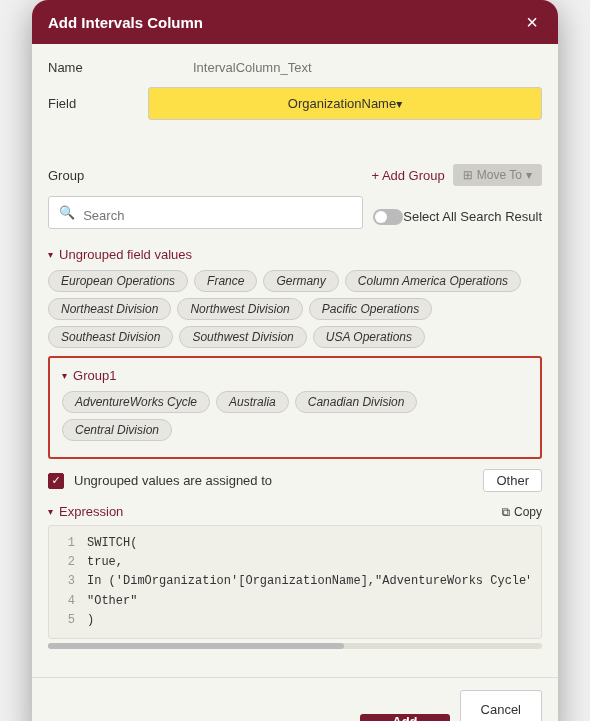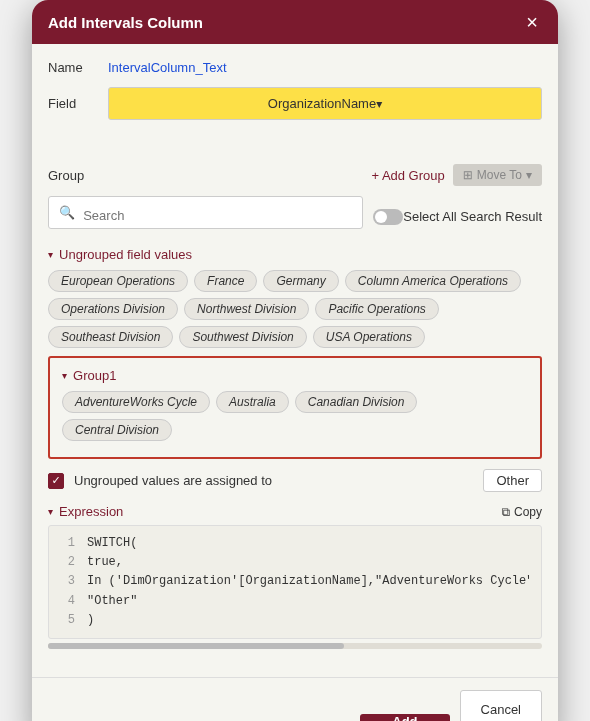--- a/index.html
+++ b/index.html
@@ -6,23 +6,23 @@
     body { font-family: 'Segoe UI', Arial, sans-serif; font-size: 13px; background: #f0f0f0; display: flex; justify-content: center; align-items: center; min-height: 100vh; }
 
     .modal { width: 526px; background: #fff; border-radius: 16px; overflow: hidden; box-shadow: 0 8px 32px rgba(0,0,0,0.35); }
 
     .modal-header { background: #7b1a2e; color: #fff; padding: 12px 16px; display: flex; justify-content: space-between; align-items: center; }
     .modal-header-title { font-size: 15px; font-weight: 600; }
     .close-btn { background: none; border: none; color: #fff; font-size: 20px; cursor: pointer; line-height: 1; padding: 0 4px; }
 
     .modal-body { padding: 16px; background: #f5f5f0; }
 
-    .form-row { display: flex; align-items: center; margin-bottom: 12px; }
+    .form-row { display: flex; align-items: center; margin-bottom: 12px; gap: 40px; }
     .form-label { width: 60px; color: #333; font-size: 13px; flex-shrink: 0; }
-    .form-value { flex: 1; color: #1d4ed8; font-size: 13px; }
+    .form-value { flex: 1; color: #737373; font-size: 13px; margin-left: 45px; }
 
     .field-select { flex: 1; background: #fde047; border: 1px solid #ccc; border-radius: 3px; padding: 8px 10px; display: flex; justify-content: center; align-items: center; cursor: pointer; }
     .field-select-text { color: #333; }
     .chevron-icon { color: #333; font-size: 12px; }
 
     .group-row { display: flex; align-items: center; margin-bottom: 10px; margin-top: 44px; }
     .group-actions { flex: 1; display: flex; justify-content: flex-end; align-items: center; gap: 8px; }
     .add-group-btn { color: #7b1a2e; font-size: 13px; cursor: pointer; background: none; border: none; display: flex; align-items: center; gap: 3px; }
     .move-to-btn { background: #d0cec8; border: none; border-radius: 3px; padding: 4px 10px; font-size: 12px; color: #888; cursor: not-allowed; display: flex; align-items: center; gap: 4px; }
 
@@ -120,21 +120,21 @@
     <div class="ungrouped-section">
       <div class="section-header">
         <span class="chevron-down">▾</span>
         <span>Ungrouped field values</span>
       </div>
       <div class="tags-container">
         <span class="tag">European Operations</span>
         <span class="tag">France</span>
         <span class="tag">Germany</span>
         <span class="tag">Column America Operations</span>
-        <span class="tag">Operations Division</span>
+        <span class="tag">Northeast Division</span>
         <span class="tag">Northwest Division</span>
         <span class="tag">Pacific Operations</span>
         <span class="tag">Southeast Division</span>
         <span class="tag">Southwest Division</span>
         <span class="tag">USA Operations</span>
       </div>
     </div>
 
     <div class="group-box">
       <div class="group-box-header">

